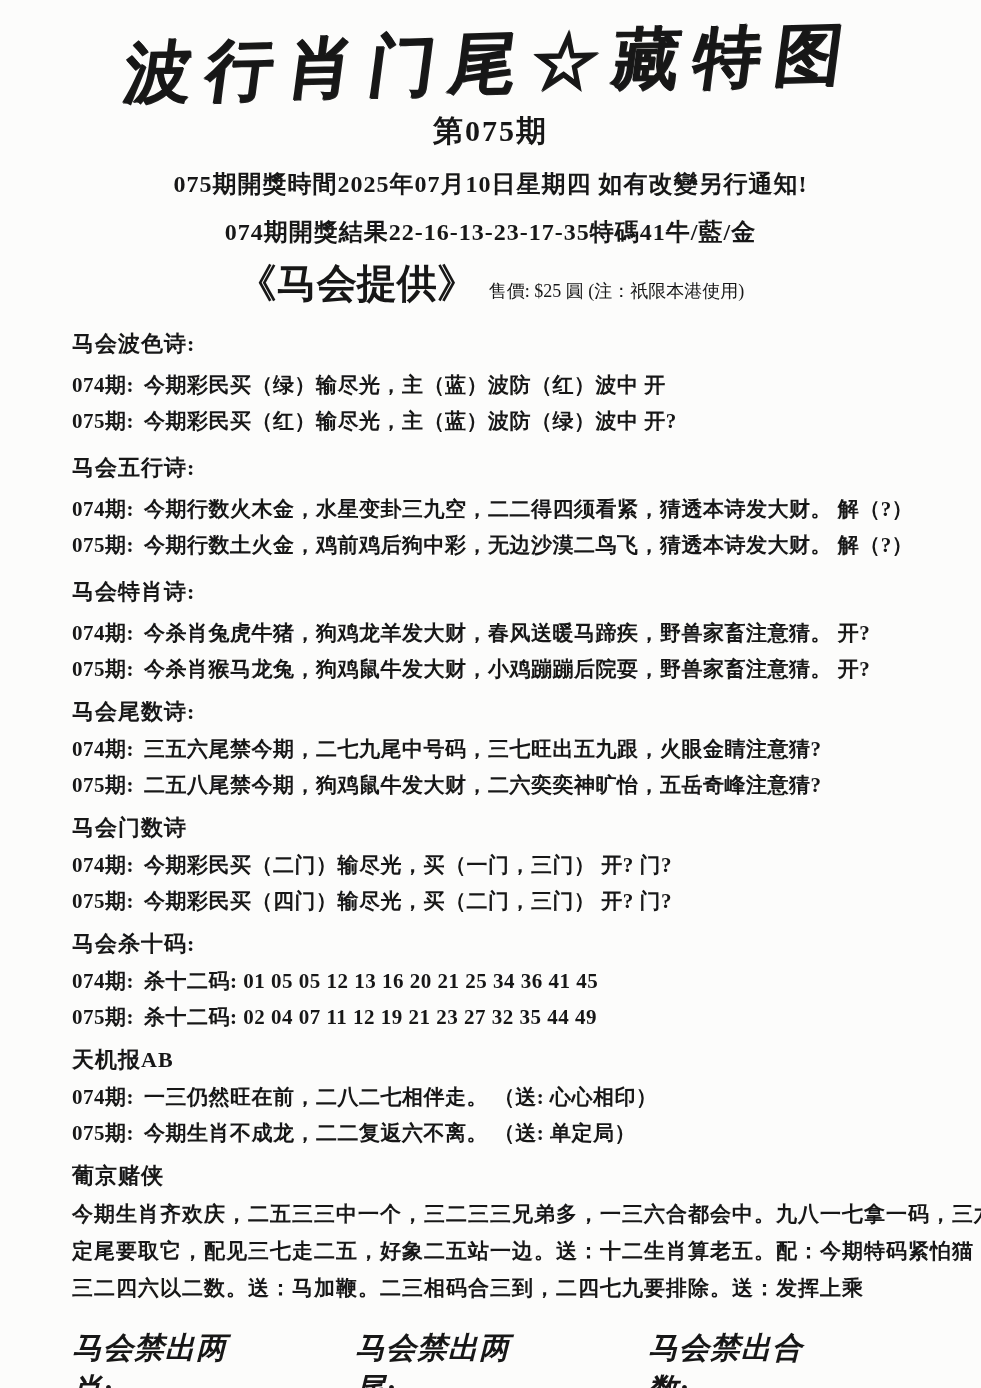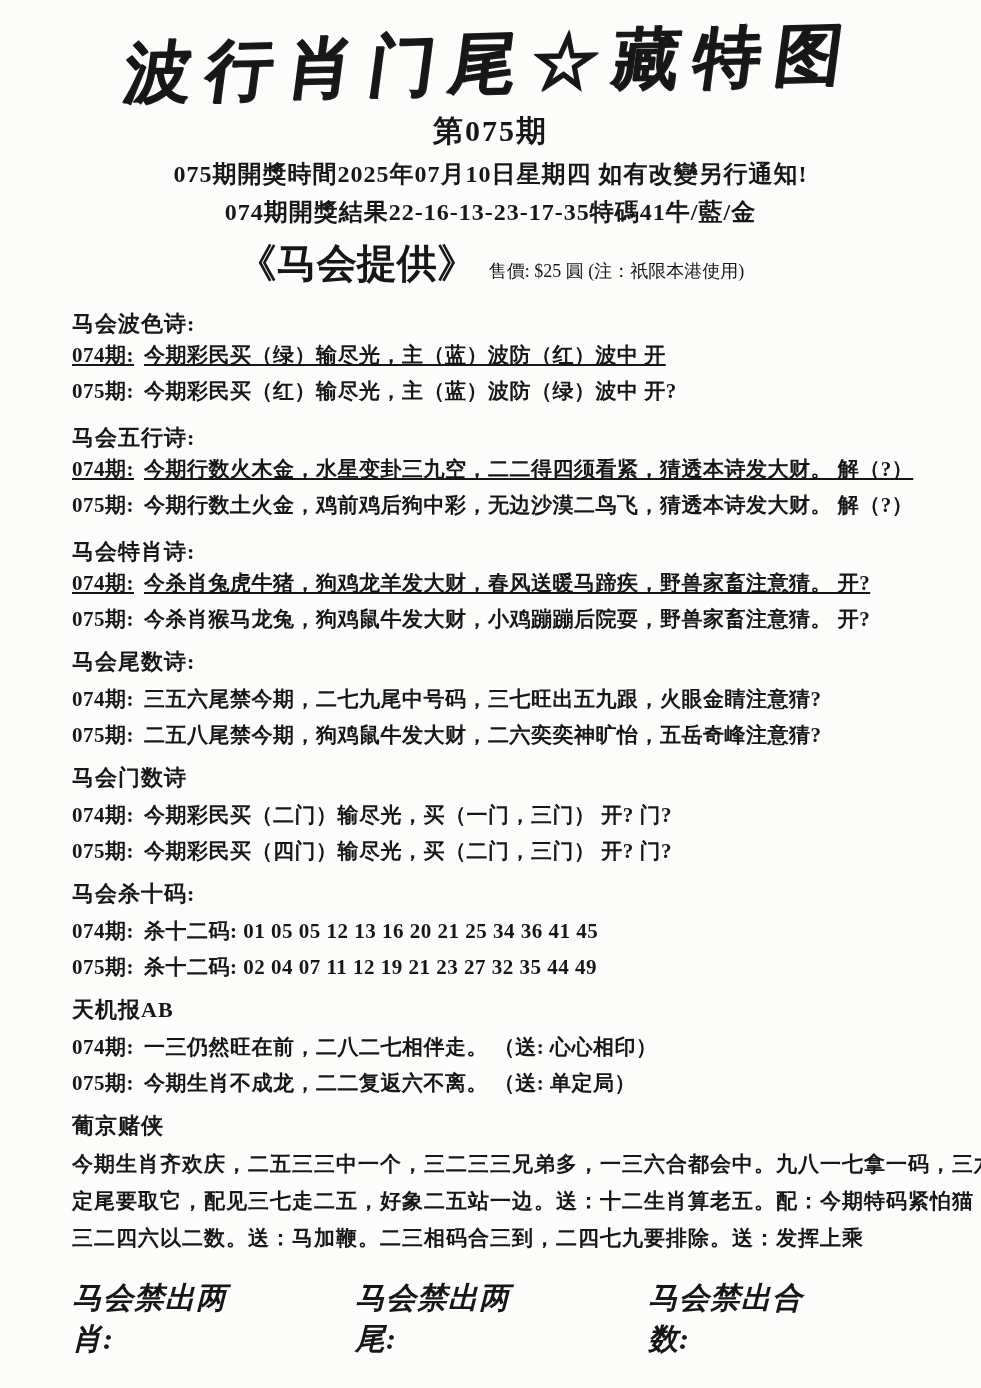--- a/index.html
+++ b/index.html
@@ -30,21 +30,21 @@
   }
   .issue-no {
     font-size: 30px;
     font-weight: 700;
     margin-top: 2px;
     letter-spacing: 2px;
   }
   .info-line {
     font-size: 24px;
     font-weight: 700;
-    margin-top: 6px;
+    margin-top: 16px;
     letter-spacing: 1px;
   }
   .provider-line {
     margin-top: 8px;
     font-weight: 700;
   }
   .provider-name { font-size: 40px; font-weight: 800; }
   .provider-note { font-size: 18px; font-weight: 400; margin-left: 8px; }
 
   
@@ -56,21 +56,21 @@
     letter-spacing: 1px;
   }
   .section.loose .section-header { margin-top: 18px; }
   .line {
     font-size: 21px;
     font-weight: 700;
     margin-top: 8px;
     white-space: nowrap;
     letter-spacing: 0.5px;
   }
-  .section.loose .line.first { margin-top: 2px; text-decoration: underline; }
+  .section.loose .line.first { margin-top: 12px; }
   .line .lbl { margin-right: 10px; font-weight: 800; }
 
   .gambler-line {
     font-size: 21px;
     font-weight: 700;
     margin-top: 9px;
     letter-spacing: 1px;
     white-space: nowrap;
   }
 

